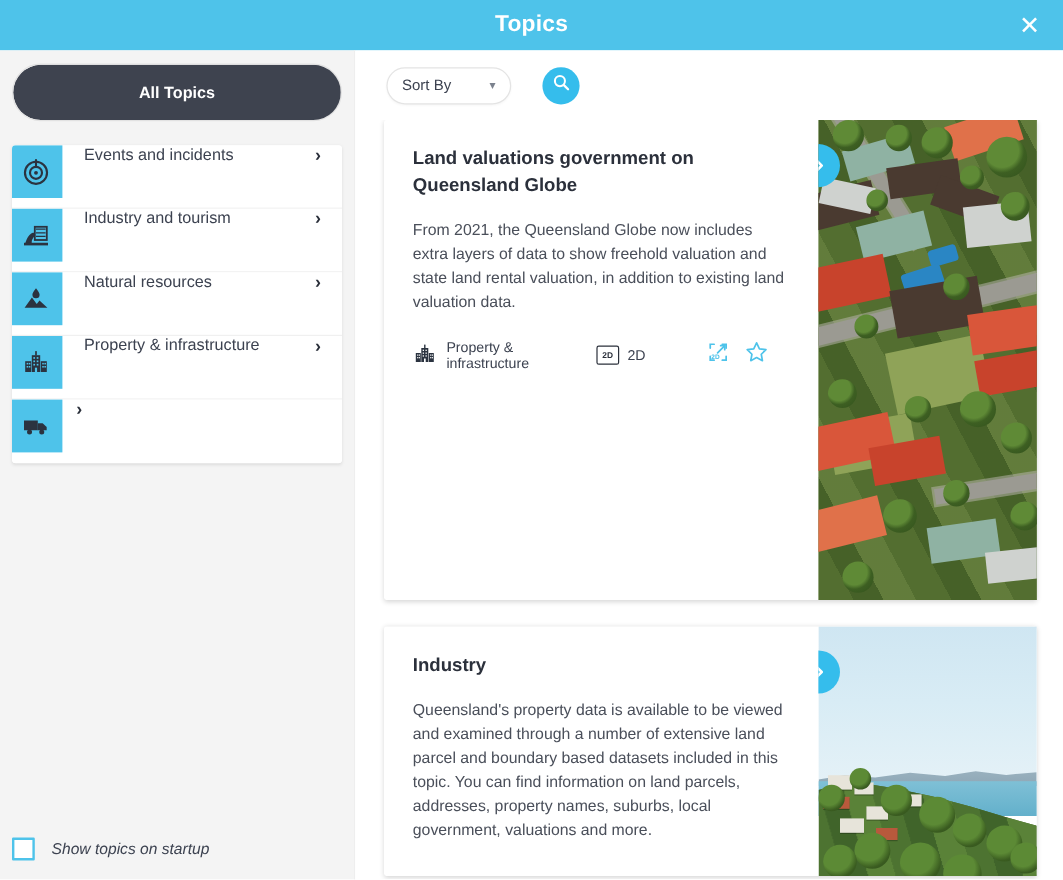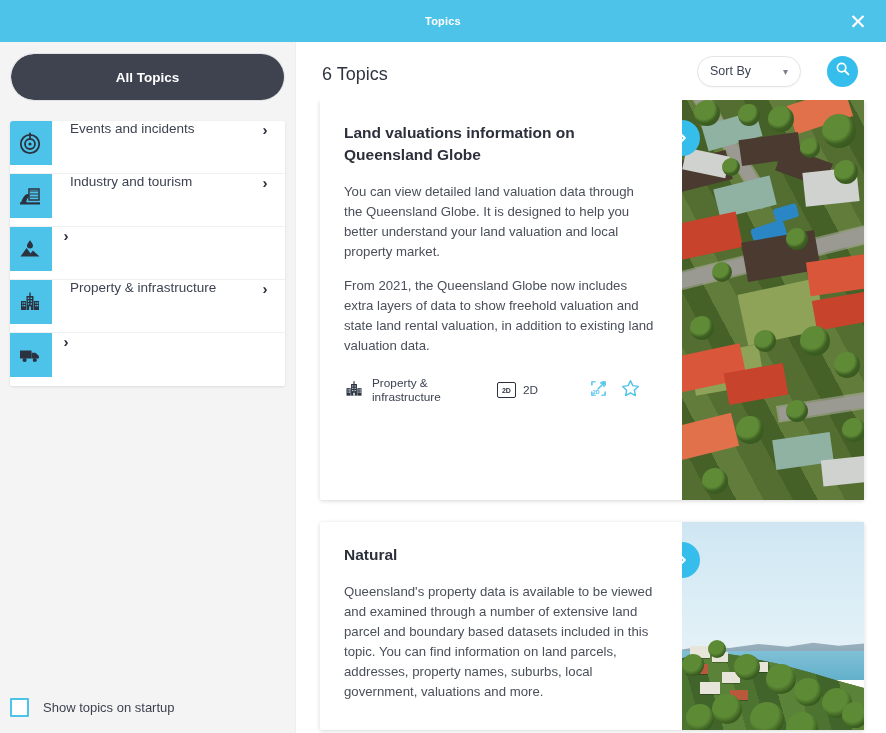--- a/index.html
+++ b/index.html
@@ -15,21 +15,21 @@
   #titlebar {
     position: relative;
     height: 42px;
     background: #4ec3ea;
     display: flex;
     align-items: center;
     justify-content: center;
   }
   #titlebar .title {
     color: #ffffff;
-    font-size: 11px;
+    font-size: 19px;
     font-weight: bold;
     letter-spacing: .2px;
   }
   #close-btn {
     position: absolute;
     right: 10px; top: 0;
     height: 42px; width: 36px;
     display: flex; align-items: center; justify-content: center;
     color: #ffffff;
     font-size: 21px;
@@ -132,20 +132,21 @@
     border: 2px solid #4ec3ea;
     background: #ffffff;
     flex: 0 0 19px;
     cursor: pointer;
     border-radius: 1px;
   }
   #startup-label {
     padding-left: 14px;
     font-size: 13px;
     color: #3c4250;
+    font-style: italic;
   }
 
   
   #main {
     flex: 1 1 auto;
     background: #ffffff;
     position: relative;
     overflow: hidden;
   }
   #main-head {
@@ -379,20 +380,21 @@
         <span class="topic-chev">›</span>
       </div>
 
       <div class="topic-row">
         <span class="topic-icon">
           <svg width="24" height="24" viewBox="0 0 24 24">
             <path d="M12 3.2c1.9 2.6 3 4.1 3 5.4a3 3 0 0 1-6 0c0-1.3 1.1-2.8 3-5.4z" fill="#2b3340"></path>
             <path d="M2.5 19.5 8.6 11l4 5.4 2.3-2.9 6.6 6z" fill="#2b3340"></path>
           </svg>
         </span>
+        <span class="topic-label">Natural resources</span>
         <span class="topic-chev">›</span>
       </div>
 
       <div class="topic-row">
         <span class="topic-icon">
           <svg width="24" height="24" viewBox="0 0 24 24">
             <rect x="3" y="11" width="5" height="9" fill="#2b3340"></rect>
             <rect x="16" y="11" width="5" height="9" fill="#2b3340"></rect>
             <rect x="8.5" y="6" width="7" height="14" fill="#2b3340"></rect>
             <rect x="11.3" y="2.6" width="1.4" height="3.6" fill="#2b3340"></rect>
@@ -435,43 +437,41 @@
 
     <div id="startup-row">
       <span id="startup-check"></span>
       <span id="startup-label">Show topics on startup</span>
     </div>
   </div>
 
   <div id="main">
 
     <div id="main-head">
-      <span id="count">6 Topics</span>
 
       <div id="sort-select">
         <span id="sort-label">Sort By</span>
         <span id="sort-chev">▾</span>
       </div>
 
       <div id="search-btn">
         <span>
           <svg width="16" height="16" viewBox="0 0 16 16">
             <circle cx="6.6" cy="6.6" r="4.2" fill="none" stroke="#ffffff" stroke-width="1.7"></circle>
             <path d="M9.9 9.9 13.4 13.4" stroke="#ffffff" stroke-width="1.9" stroke-linecap="round"></path>
           </svg>
         </span>
       </div>
     </div>
 
     <div id="cards">
 
       <div class="card" style="height:400px">
         <div class="card-body">
-          <div class="card-title">Land valuations information on Queensland Globe</div>
-          <p class="card-p">You can view detailed land valuation data through the Queensland Globe. It is designed to help you better understand your land valuation and local property market.</p>
+          <div class="card-title">Land valuations government on Queensland Globe</div>
           <p class="card-p">From 2021, the Queensland Globe now includes extra layers of data to show freehold valuation and state land rental valuation, in addition to existing land valuation data.</p>
 
           <div class="card-meta">
             <span class="meta-cat">
               <span>
                 <svg width="20" height="20" viewBox="0 0 24 24">
                   <rect x="3" y="11" width="5" height="9" fill="#2b3340"></rect>
                   <rect x="16" y="11" width="5" height="9" fill="#2b3340"></rect>
                   <rect x="8.5" y="6" width="7" height="14" fill="#2b3340"></rect>
                   <rect x="11.3" y="2.6" width="1.4" height="3.6" fill="#2b3340"></rect>
@@ -567,21 +567,21 @@
             <i class="tree" style="left:54px; top:316px; width:28px; height:28px;"></i>
             <i class="tree" style="left:104px; top:300px; width:22px; height:22px;"></i>
             <i class="tree" style="left:160px; top:318px; width:24px; height:24px;"></i>
             <i class="tree" style="left:20px; top:368px; width:26px; height:26px;"></i>
           </div>
         </div>
       </div>
 
       <div class="card" style="height:208px">
         <div class="card-body">
-          <div class="card-title">Natural</div>
+          <div class="card-title">Industry</div>
           <p class="card-p">Queensland's property data is available to be viewed and examined through a number of extensive land parcel and boundary based datasets included in this topic. You can find information on land parcels, addresses, property names, suburbs, local government, valuations and more.</p>
         </div>
         <div class="card-thumb">
           <div class="card-arrow">
             <svg width="16" height="16" viewBox="0 0 16 16">
               <path d="M5.6 2.8 10.8 8l-5.2 5.2" fill="none" stroke="#ffffff" stroke-width="2.1" stroke-linecap="round" stroke-linejoin="round"></path>
             </svg>
           </div>
           <div class="thumb-coast">
             <div class="coast-sky"></div>

